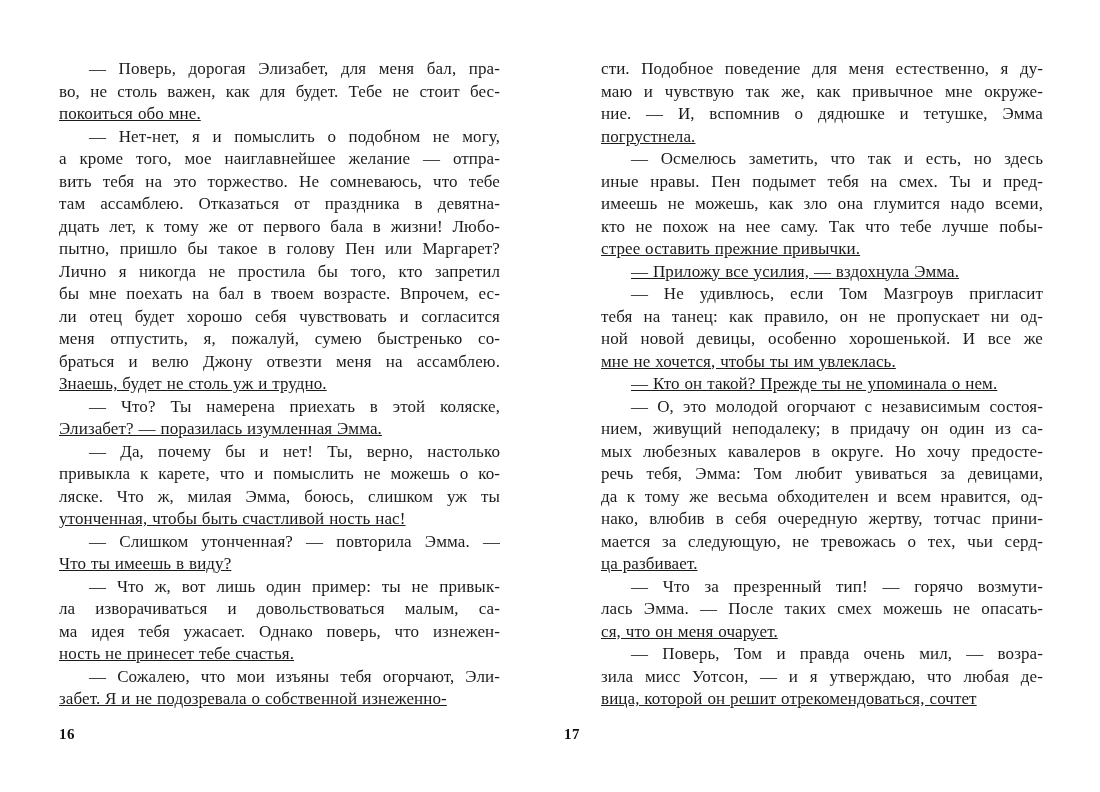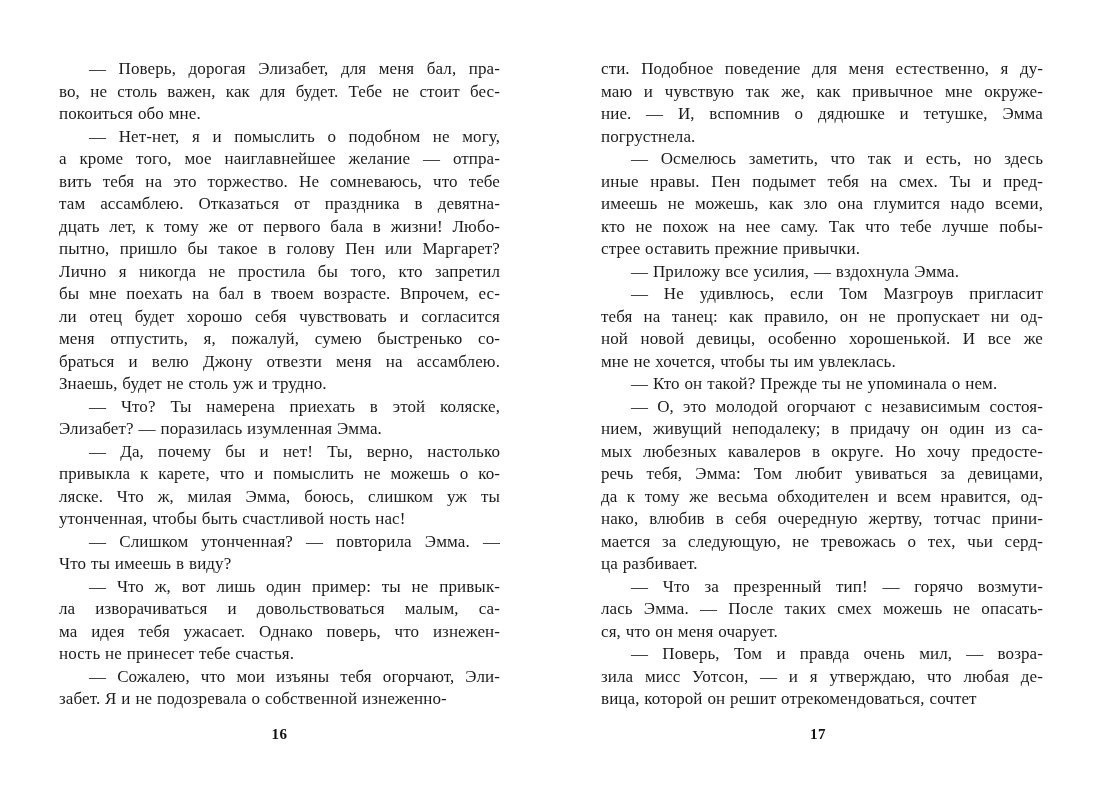--- a/index.html
+++ b/index.html
@@ -20,34 +20,34 @@
   .line {
     font-size: 17px;
     line-height: 22.5px;
     height: 22.5px;
     text-align: justify;
     text-align-last: justify;
     overflow: hidden;
     letter-spacing: 0.1px;
     word-spacing: 0.5px;
   }
-  .line.last { text-align-last: left; }
+  .line.last { text-align-last: left; text-decoration: underline; }
   .line.indent { text-indent: 30px; }
   .folio {
     position: absolute;
     top: 726px;
     font-family: "Liberation Serif", serif;
     font-weight: 700;
     font-size: 15px;
     letter-spacing: 0.5px;
-    text-align: center;
+    text-align: left;
     color: #111111;
   }
   #folio-left  { left: 59px;  width: 441px; }
-  #folio-right { left: 597px; width: 442px; }
+  #folio-right { left: 564px; width: 442px; }
 </style>
 </head>
 <body>
 
 <div class="spread">
   <div class="text-col" id="left-col">
       <div class="para">
         <div class="line indent">— Поверь, дорогая Элизабет, для меня бал, пра-</div>
         <div class="line">во, не столь важен, как для будет. Тебе не стоит бес-</div>
         <div class="line last">покоиться обо мне.</div>

